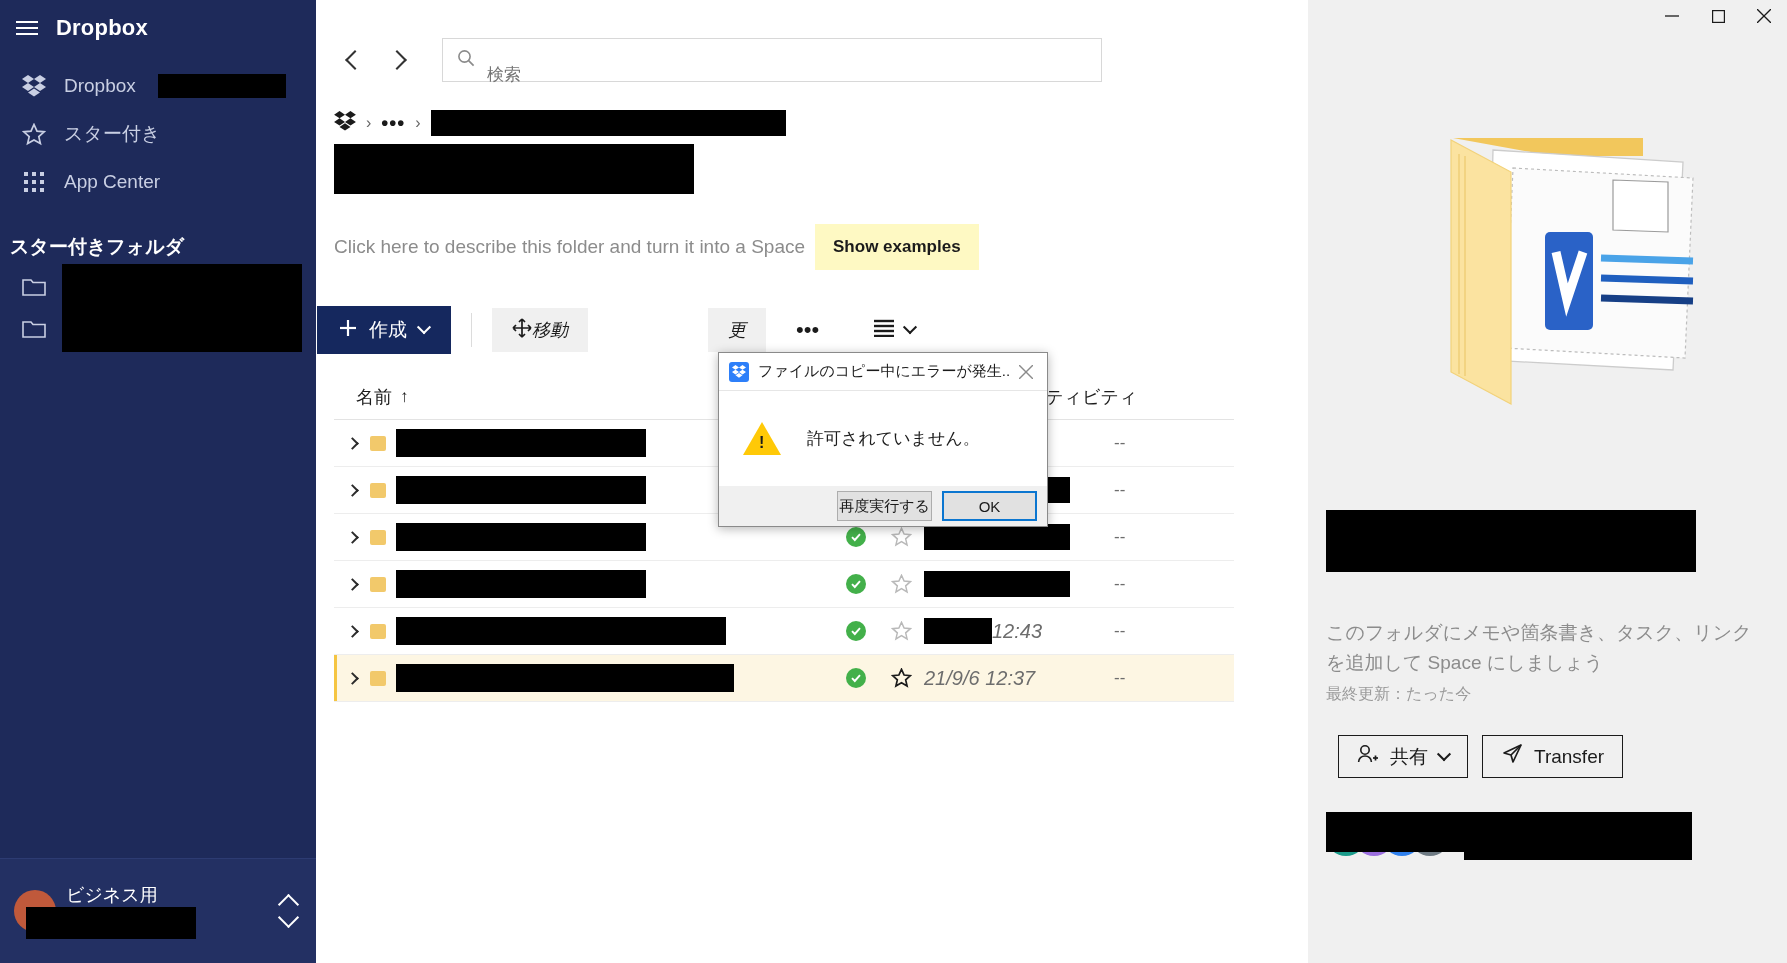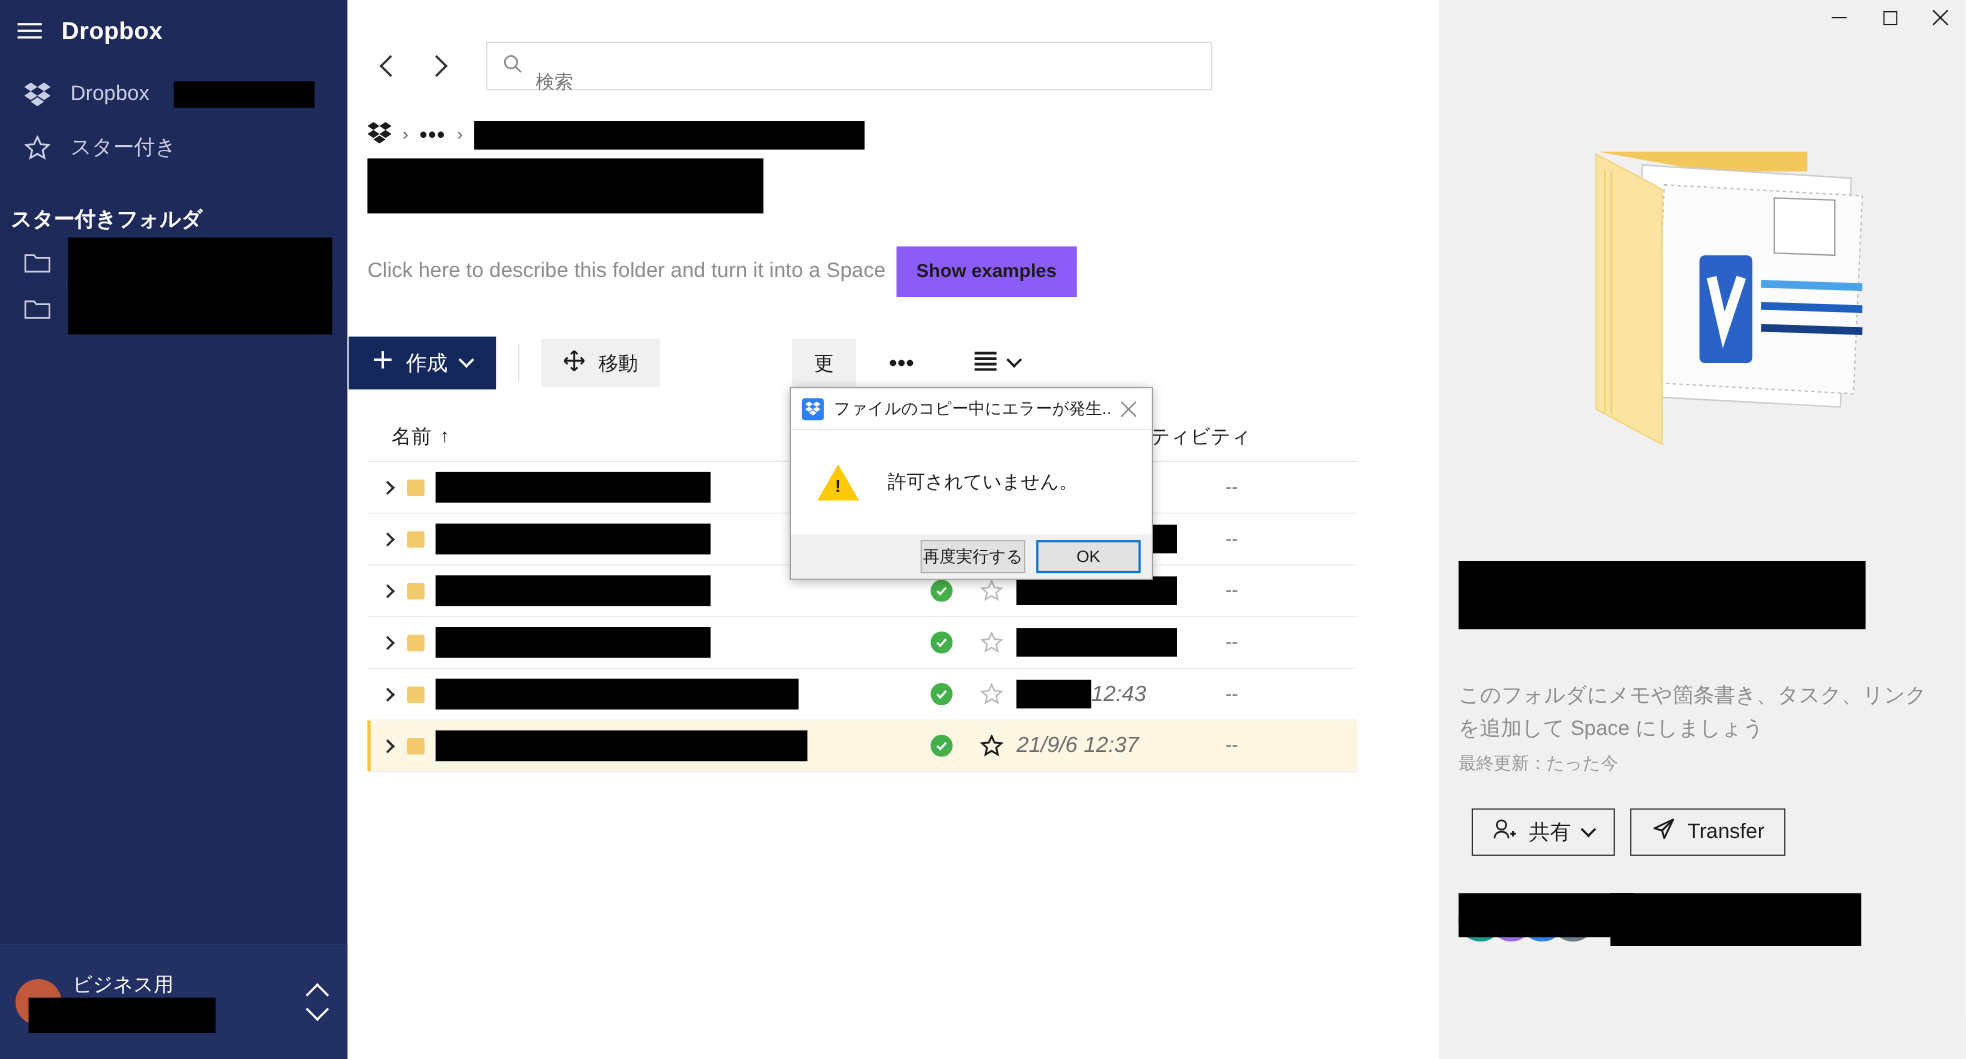--- a/index.html
+++ b/index.html
@@ -72,36 +72,37 @@
 
   .breadcrumb { display: flex; align-items: center; gap: 10px; margin: 28px 0 0 18px; }
   .crumb-sep { color: #666; font-size: 16px; }
   .crumb-dots { color: #1b1b1b; font-size: 20px; letter-spacing: 1px; font-weight: bold; }
 
   .folder-title-redact { margin: 8px 0 0 18px; }
 
   .describe-row { display: flex; align-items: center; margin: 30px 0 0 18px; }
   .describe-text { font-size: 19px; color: #8c8c8c; }
   .show-examples {
-    margin-left: 10px; background: #8b5cf6; border: 0; padding: 13px 18px;
+    margin-left: 10px; background: #fef9c3; border: 0; padding: 13px 18px;
     font-size: 17px; font-weight: bold; color: #1b1b1b; cursor: pointer;
     font-family: "Liberation Sans", sans-serif;
   }
 
   .toolbar { display: flex; align-items: center; margin: 36px 0 0 1px; height: 48px; }
   .btn-create {
     background: #15285e; color: #fff; border: 0; height: 48px; padding: 0 22px;
     display: flex; align-items: center; gap: 12px; font-size: 19px; cursor: pointer;
     font-family: "Liberation Sans", sans-serif;
   }
   .divider-v { width: 1px; height: 34px; background: #dcdcdc; margin: 0 20px; }
   .btn-plain {
     background: #f0f0f0; border: 0; height: 44px; padding: 16px 20px;
-    display: flex; align-items: center; gap: 12px; font-size: 18px; color: #1b1b1b; cursor: pointer;
+    display: flex; align-items: center; gap: 0; font-size: 18px; color: #1b1b1b; cursor: pointer;
     font-family: "Liberation Sans", sans-serif;
+    font-style: italic;
   }
   .btn-ghost {
     background: transparent; border: 0; height: 44px; padding: 0 14px;
     display: flex; align-items: center; gap: 10px; font-size: 18px; color: #1b1b1b; cursor: pointer;
     font-family: "Liberation Sans", sans-serif;
   }
   .caret-down { width: 10px; height: 10px; border-right: 2.2px solid currentColor; border-bottom: 2.2px solid currentColor; transform: rotate(45deg) translate(-2px,-2px); }
 
   .tbl { margin: 20px 0 0 18px; width: 900px; }
   .tbl-head { display: flex; align-items: center; height: 46px; border-bottom: 1px solid #e3e3e3; }
@@ -194,20 +195,38 @@
 
       <div class="sb-item">
         <span class="sb-ico">
           <svg width="24" height="23" viewBox="0 0 24 23">
               <path d="M12 1.5l3 6.6 7.2.7-5.4 4.8 1.6 7-6.4-3.7L5.6 20.6l1.6-7L1.8 8.8 9 8.1z" fill="none" stroke="#c9cfe3" stroke-width="1.7"></path>
             </svg>
         </span>
         <span>スター付き</span>
       </div>
 
+      <div class="sb-item">
+        <span class="sb-ico">
+          <svg width="22" height="22" viewBox="0 0 22 22">
+            <g fill="#c9cfe3">
+              <rect x="1" y="1" width="4" height="4"></rect>
+                <rect x="9" y="1" width="4" height="4"></rect>
+                <rect x="17" y="1" width="4" height="4"></rect>
+              <rect x="1" y="9" width="4" height="4"></rect>
+                <rect x="9" y="9" width="4" height="4"></rect>
+                <rect x="17" y="9" width="4" height="4"></rect>
+              <rect x="1" y="17" width="4" height="4"></rect>
+                <rect x="9" y="17" width="4" height="4"></rect>
+                <rect x="17" y="17" width="4" height="4"></rect>
+            </g>
+          </svg>
+        </span>
+        <span>App Center</span>
+      </div>
     </div>
 
     <div class="sb-section-title">スター付きフォルダ</div>
 
     <div class="sb-folder">
       <span class="sb-ico">
         <svg width="24" height="20" viewBox="0 0 24 20">
             <path d="M1 3h8l2 2.5h12V18H1z" fill="none" stroke="#c9cfe3" stroke-width="1.6"></path>
           </svg>
       </span>

